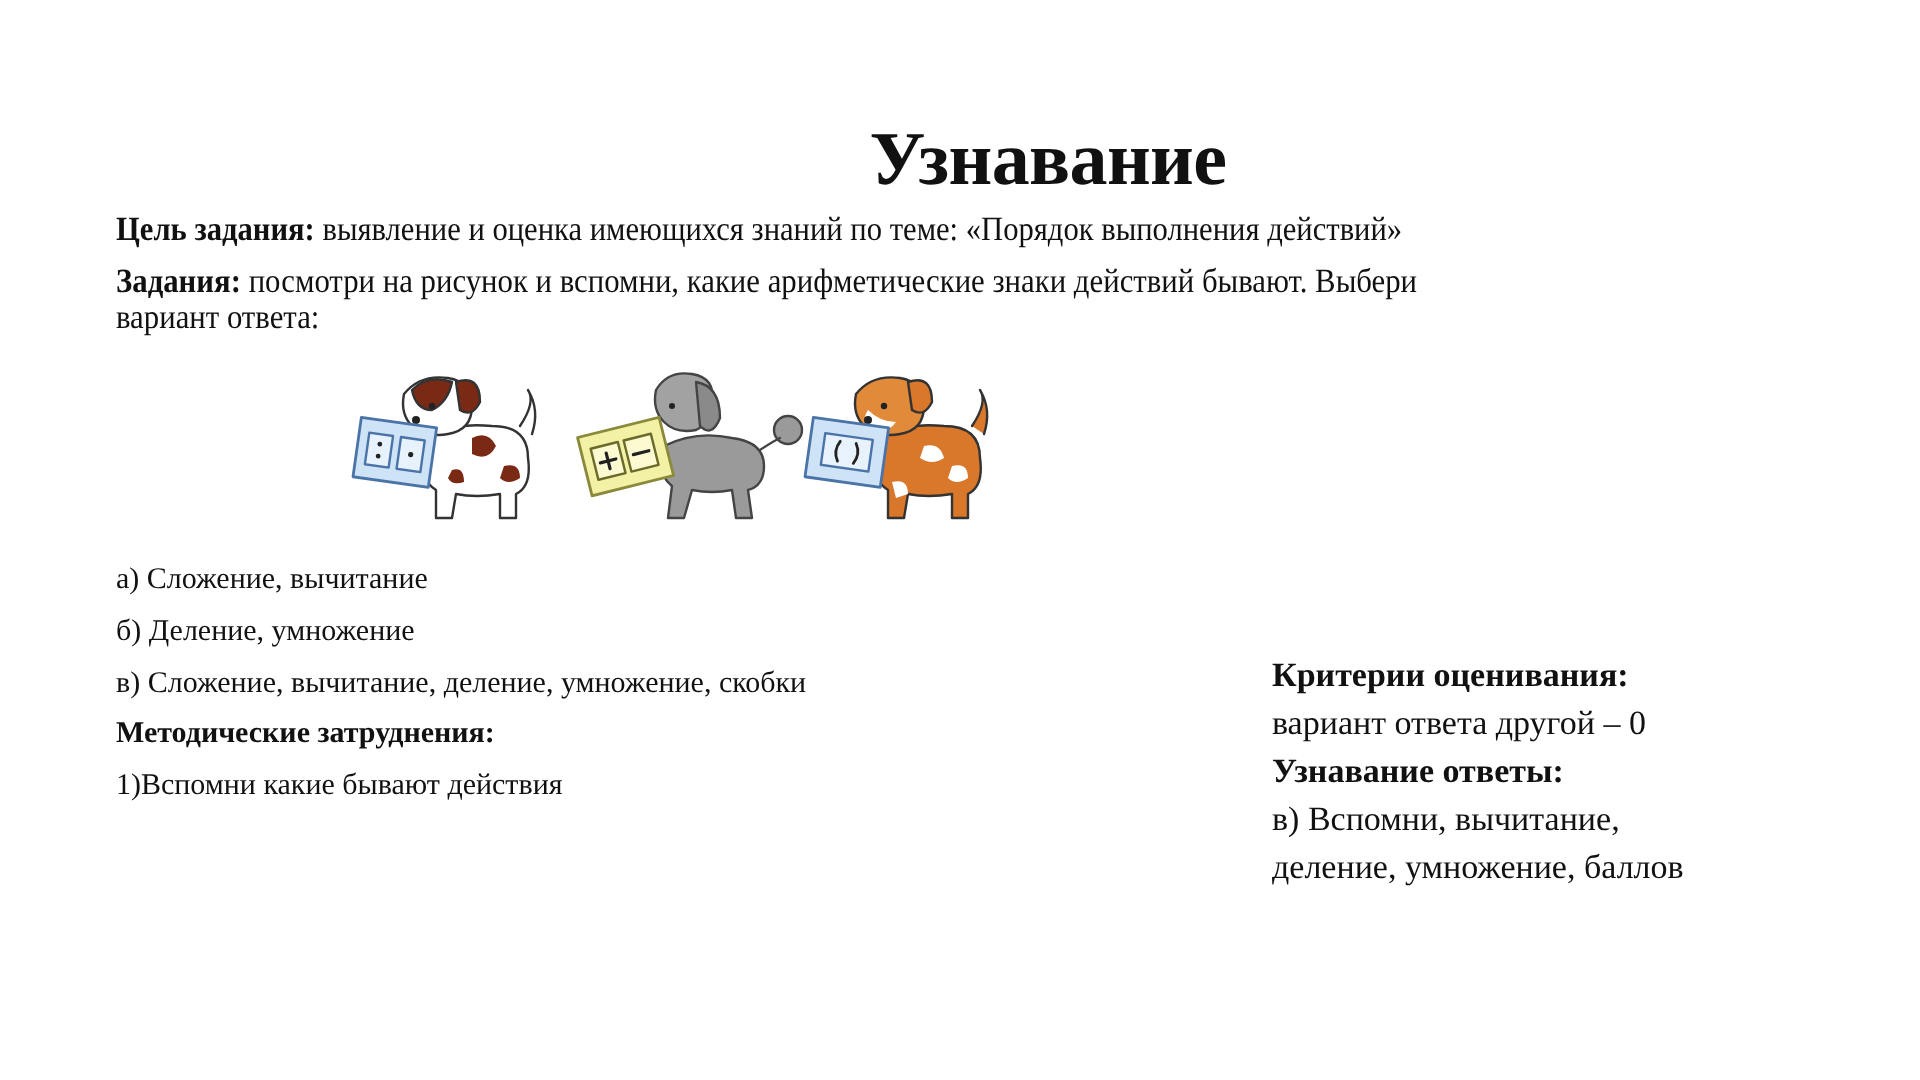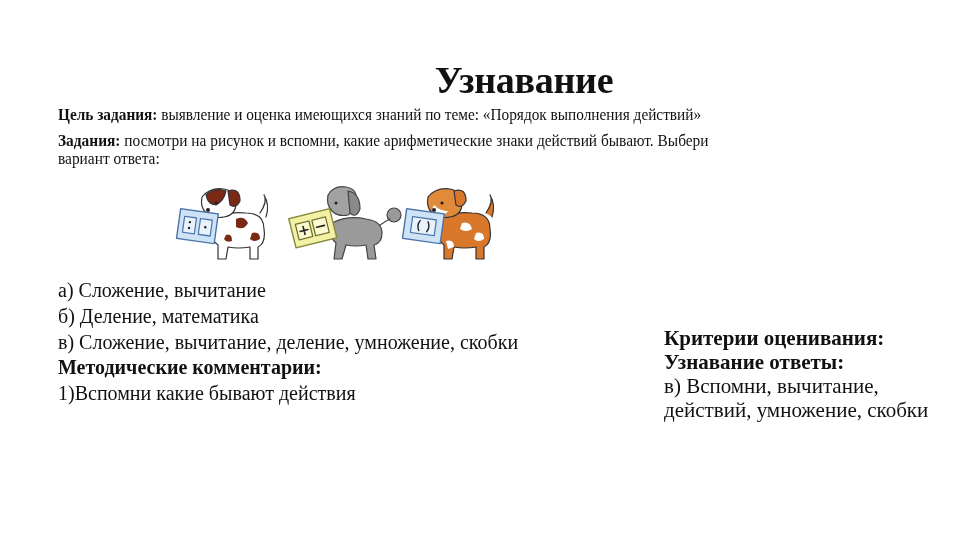--- a/index.html
+++ b/index.html
@@ -49,33 +49,32 @@
     }
     .dog { position: absolute; top: 0; }
     .dog1 { left: 2px; }
     .dog2 { left: 112px; }
     .dog3 { left: 228px; }
 
     .list {
       position: absolute;
       left: 58px;
       top: 278px;
-      font-size: 20px;
+      font-size: 15px;
       line-height: 25.8px;
     }
     .list .row { white-space: nowrap; height: 25.8px; }
     .list .bold { font-weight: bold; }
 
     .side {
       position: absolute;
       left: 636px;
       top: 326px;
-      font-size: 21px;
+      font-size: 17px;
       line-height: 24px;
-      margin-left: 28px;
     }
     .side .row { white-space: nowrap; height: 24px; }
     .side .bold { font-weight: bold; }
   </style>
 </head>
 <body>
 
 <div>
 
   <div class="slide-title">Узнавание</div>
@@ -164,26 +163,27 @@
           <rect x="11" y="35" width="24" height="16" fill="#e8f2fc" stroke="#4a74a8"></rect>
           <path d="M19 38 Q16 43 19 48" fill="none" stroke="#222" stroke-width="1.4"></path>
           <path d="M27 38 Q30 43 27 48" fill="none" stroke="#222" stroke-width="1.4"></path>
         </g>
       </g>
     </svg>
   </div>
 
   <div class="list">
     <div class="row">а) Сложение, вычитание</div>
-    <div class="row">б) Деление, математика</div>
+    <div class="row">б) Деление, умножение</div>
     <div class="row">в) Сложение, вычитание, деление, умножение, скобки</div>
-    <div class="row bold">Методические комментарии:</div>
+    <div class="row bold">Методические затруднения:</div>
     <div class="row">1)Вспомни какие бывают действия</div>
   </div>
 
   <div class="side">
     <div class="row bold">Критерии оценивания:</div>
+    <div class="row">вариант ответа другой – 0</div>
     <div class="row bold">Узнавание ответы:</div>
     <div class="row">в) Вспомни, вычитание,</div>
-    <div class="row">действий, умножение, скобки</div>
+    <div class="row">деление, умножение, баллов</div>
   </div>
 
 </div>
 
 </body></html>

